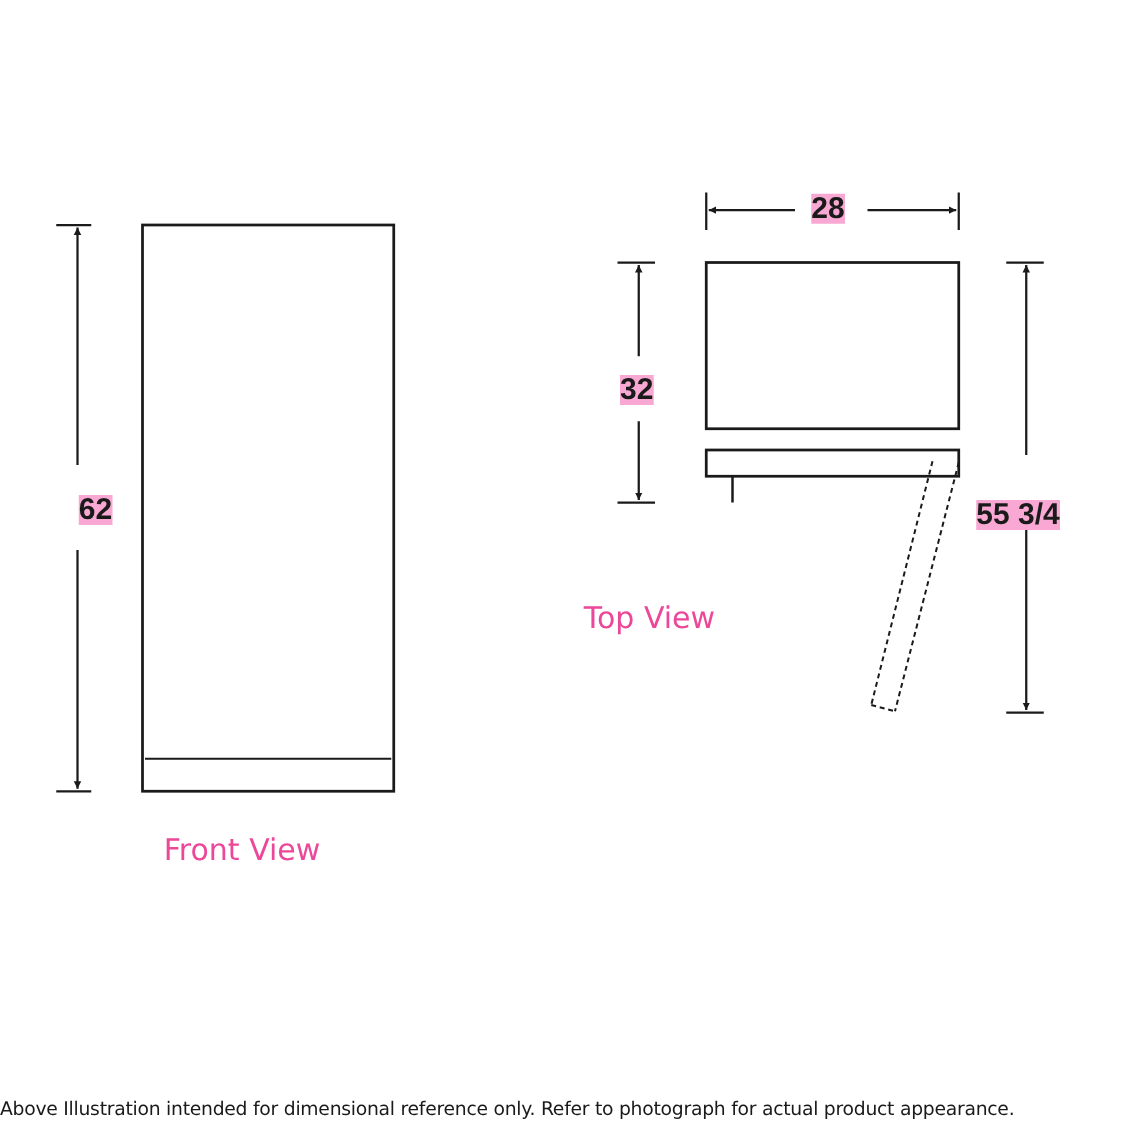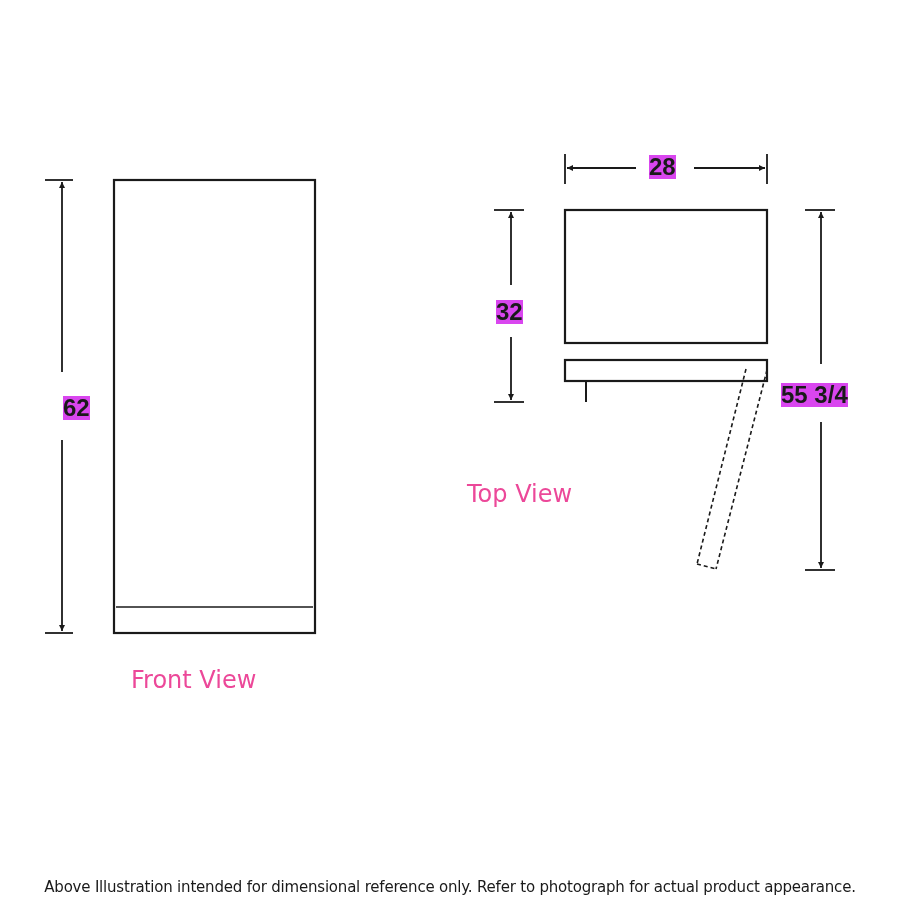--- a/index.html
+++ b/index.html
@@ -1,20 +1,20 @@
 <!DOCTYPE html>
 <html><head>
 <meta charset="utf-8">
 <style>
   html, body { margin:0; padding:0; background:#ffffff; }
   body { width:900px; height:900px; position:relative; overflow:hidden; font-family:"Liberation Sans", sans-serif; }
   svg.diagram { position:absolute; left:0; top:0; }
-  .dim-label { position:absolute; font-family:"Liberation Sans", sans-serif; font-weight:bold; font-size:24px; color:#1a1a1a; background:#d946ef; line-height:1; white-space:nowrap; }
+  .dim-label { position:absolute; font-family:"Liberation Sans", sans-serif; font-weight:bold; font-size:24px; color:#1a1a1a; background:#f9a8d4; line-height:1; white-space:nowrap; }
   .view-label { position:absolute; font-family:"DejaVu Sans", sans-serif; font-size:24px; color:#ec4899; line-height:1; white-space:nowrap; }
-  .footnote { position:absolute; left:0; width:900px; top:878px; text-align:center; font-family:"DejaVu Sans", sans-serif; font-size:15px; color:#1a1a1a; white-space:nowrap; letter-spacing:-0.2px; }
+  .footnote { position:absolute; left:0; width:776px; top:878px; text-align:center; font-family:"DejaVu Sans", sans-serif; font-size:15px; color:#1a1a1a; white-space:nowrap; letter-spacing:-0.2px; }
 </style>
 </head>
 <body>
 
 <svg class="diagram" width="900" height="900" viewBox="0 0 900 900">
   <defs>
     <marker id="arrow" viewBox="0 0 10 10" refX="10" refY="5" markerWidth="6" markerHeight="9" orient="auto-start-reverse" markerUnits="userSpaceOnUse">
       <path d="M0,0 L10,5 L0,10 z" fill="#1a1a1a"></path>
     </marker>
   </defs>
@@ -60,18 +60,18 @@
     <line x1="805" y1="210" x2="835" y2="210" stroke="#1a1a1a" stroke-width="1.8"></line>
     <line x1="805" y1="570" x2="835" y2="570" stroke="#1a1a1a" stroke-width="1.8"></line>
     <line x1="821" y1="364" x2="821" y2="212" stroke="#1a1a1a" stroke-width="1.8" marker-end="url(#arrow)"></line>
     <line x1="821" y1="422" x2="821" y2="568" stroke="#1a1a1a" stroke-width="1.8" marker-end="url(#arrow)"></line>
   </g>
 </svg>
 
 <div class="dim-label" style="left:63px; top:396px;">62</div>
 <div class="dim-label" style="left:649px; top:155px;">28</div>
 <div class="dim-label" style="left:496px; top:300px;text-align:right;">32</div>
-<div class="dim-label" style="left:781px; top:383px;">55 3/4</div>
+<div class="dim-label" style="left:781px; top:400px;">55 3/4</div>
 
 <div class="view-label" style="left:131px; top:668px;">Front View</div>
 <div class="view-label" style="left:467px; top:482px;">Top View</div>
 
 <div class="footnote">Above Illustration intended for dimensional reference only. Refer to photograph for actual product appearance.</div>
 
 </body></html>

